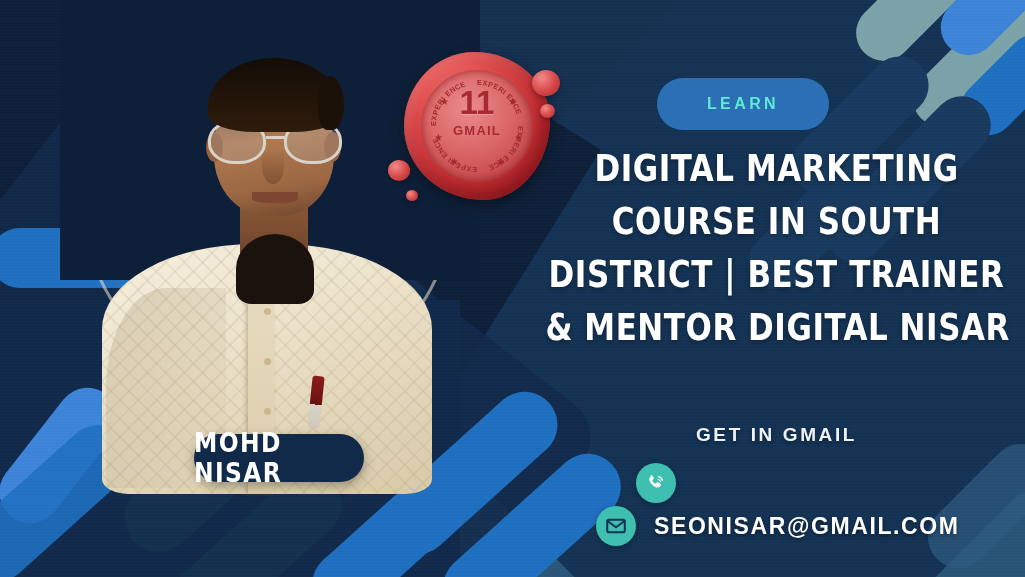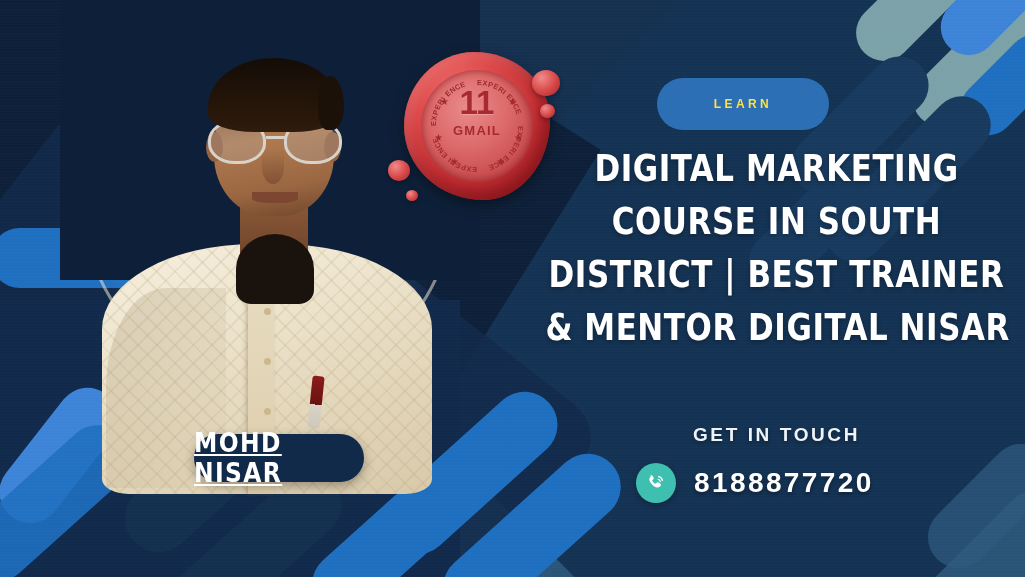--- a/index.html
+++ b/index.html
@@ -171,21 +171,21 @@
   }
 
   
   .right-col{
     position:absolute;left:528px;top:0;width:497px;height:577px;
   }
   .learn-badge{
     position:absolute;left:129px;top:78px;width:172px;height:52px;
     background:#2c6fb5;border-radius:26px;
     display:flex;align-items:center;justify-content:center;
-    color:#fde047;font-size:12px;font-weight:bold;letter-spacing:3.4px;
+    color:#5eead4;font-size:16px;font-weight:bold;letter-spacing:3.4px;
   }
   .headline{
     position:absolute;left:0;top:142px;width:497px;
     text-align:center;color:#ffffff;
     font-family:"DejaVu Sans Condensed","Liberation Sans Narrow","Liberation Sans",sans-serif;
     font-weight:bold;font-size:37px;line-height:53px;letter-spacing:.6px;
     text-shadow:0 2px 5px rgba(0,0,0,.30);
     transform:scaleX(.93);transform-origin:center top;
   }
   .headline div{white-space:nowrap;}
@@ -212,21 +212,21 @@
   .phone-text{font-size:28px;}
   .mail-text{font-size:23px;letter-spacing:1.6px;}
 
   
   .pill{
     position:absolute;background:#122a4a;border-radius:999px;
     display:flex;align-items:center;justify-content:center;
     color:#ffffff;font-family:"DejaVu Sans Condensed","Liberation Sans Narrow","Liberation Sans",sans-serif;
     font-weight:bold;box-shadow:0 4px 12px rgba(0,0,0,.32);
   }
-  .pill-name{left:194px;top:434px;width:170px;height:48px;font-size:26px;letter-spacing:1.4px;text-decoration:underline;}
+  .pill-name{left:194px;top:434px;width:170px;height:48px;font-size:26px;letter-spacing:1.4px;}
   .pill-site{left:160px;top:495px;width:238px;height:50px;font-size:27px;letter-spacing:1.2px;}
 
   .grain{
     position:absolute;inset:0;pointer-events:none;
     background-image:repeating-linear-gradient(0deg, rgba(255,255,255,.015) 0 1px, transparent 1px 3px);
   }
 </style>
 </head>
 <body>
 
@@ -365,30 +365,38 @@
 
     <div class="learn-badge">LEARN</div>
 
     <div class="headline">
       <div>DIGITAL MARKETING</div>
       <div>COURSE IN SOUTH</div>
       <div>DISTRICT | BEST TRAINER</div>
       <div>&amp; MENTOR DIGITAL NISAR</div>
     </div>
 
-    <div class="git">GET IN TOUCH</div>
+    <div class="git">GET IN GMAIL</div>
 
     <div class="contact-row c-phone">
       <div class="ic">
         <svg width="24" height="24" viewBox="0 0 24 24" aria-hidden="true">
           <path d="M6.2 4.4c.6-.6 1.5-.5 2 .2l1.3 1.9c.4.6.3 1.3-.2 1.8l-.8.8c-.2.2-.2.5-.1.8.5 1.1 1.6 2.2 2.7 2.7.3.1.6.1.8-.1l.8-.8c.5-.5 1.2-.6 1.8-.2l1.9 1.3c.7.5.8 1.4.2 2l-1 1c-.8.8-2 1-3.1.6-3.1-1.1-5.9-3.9-7-7-.4-1.1-.2-2.3.6-3.1l1.1-1.9z" fill="#ffffff"></path>
           <path d="M14.6 5.6c1.9.4 3.4 1.9 3.8 3.8" fill="none" stroke="#ffffff" stroke-width="1.3" stroke-linecap="round"></path>
           <path d="M14.2 8.4c1 .3 1.8 1.1 2.1 2.1" fill="none" stroke="#ffffff" stroke-width="1.3" stroke-linecap="round"></path>
         </svg>
       </div>
-      <div class="c-text phone-text">8188877720</div>
     </div>
 
+    <div class="contact-row c-mail">
+      <div class="ic">
+        <svg width="24" height="24" viewBox="0 0 24 24" aria-hidden="true">
+          <rect x="3.2" y="5.8" width="17.6" height="12.4" rx="1.8" fill="none" stroke="#143253" stroke-width="2"></rect>
+          <path d="M3.8 7.2 12 13.2l8.2-6" fill="none" stroke="#143253" stroke-width="2" stroke-linecap="round" stroke-linejoin="round"></path>
+        </svg>
+      </div>
+      <div class="c-text mail-text">SEONISAR@GMAIL.COM</div>
+    </div>
   </div>
 
   <div class="pill pill-name">MOHD NISAR</div>
 
 </div>
 
 </body></html>

